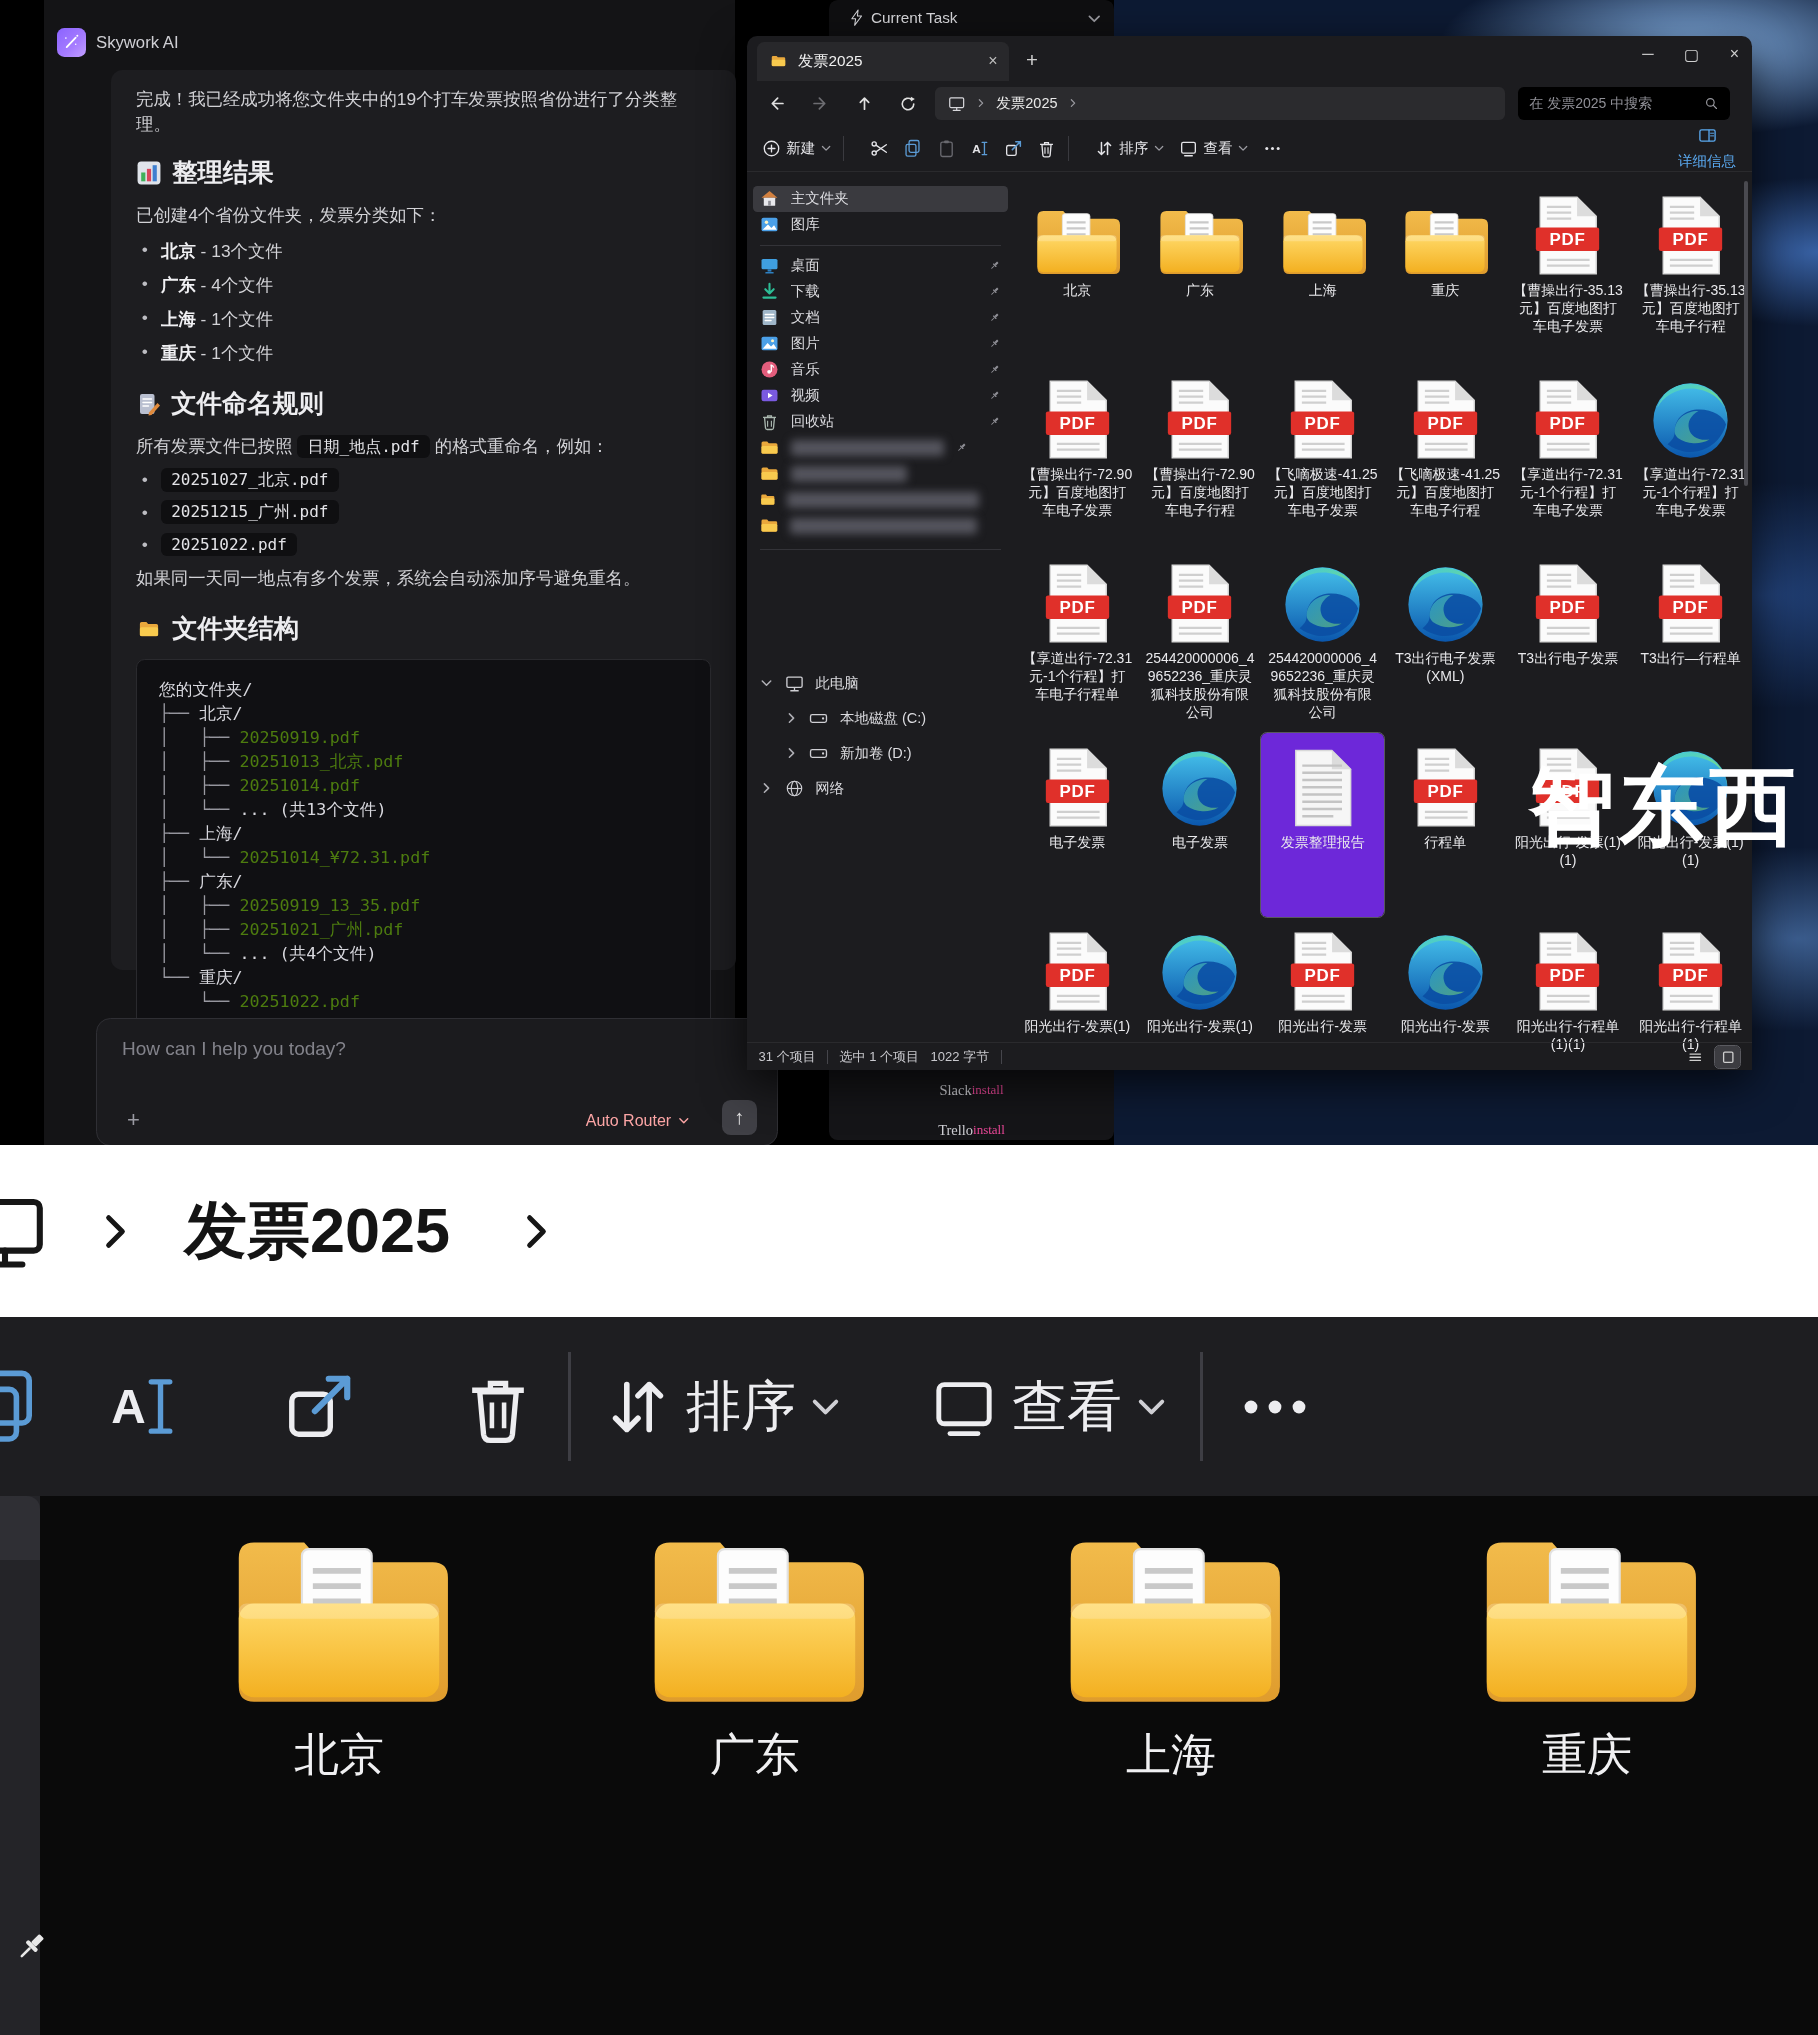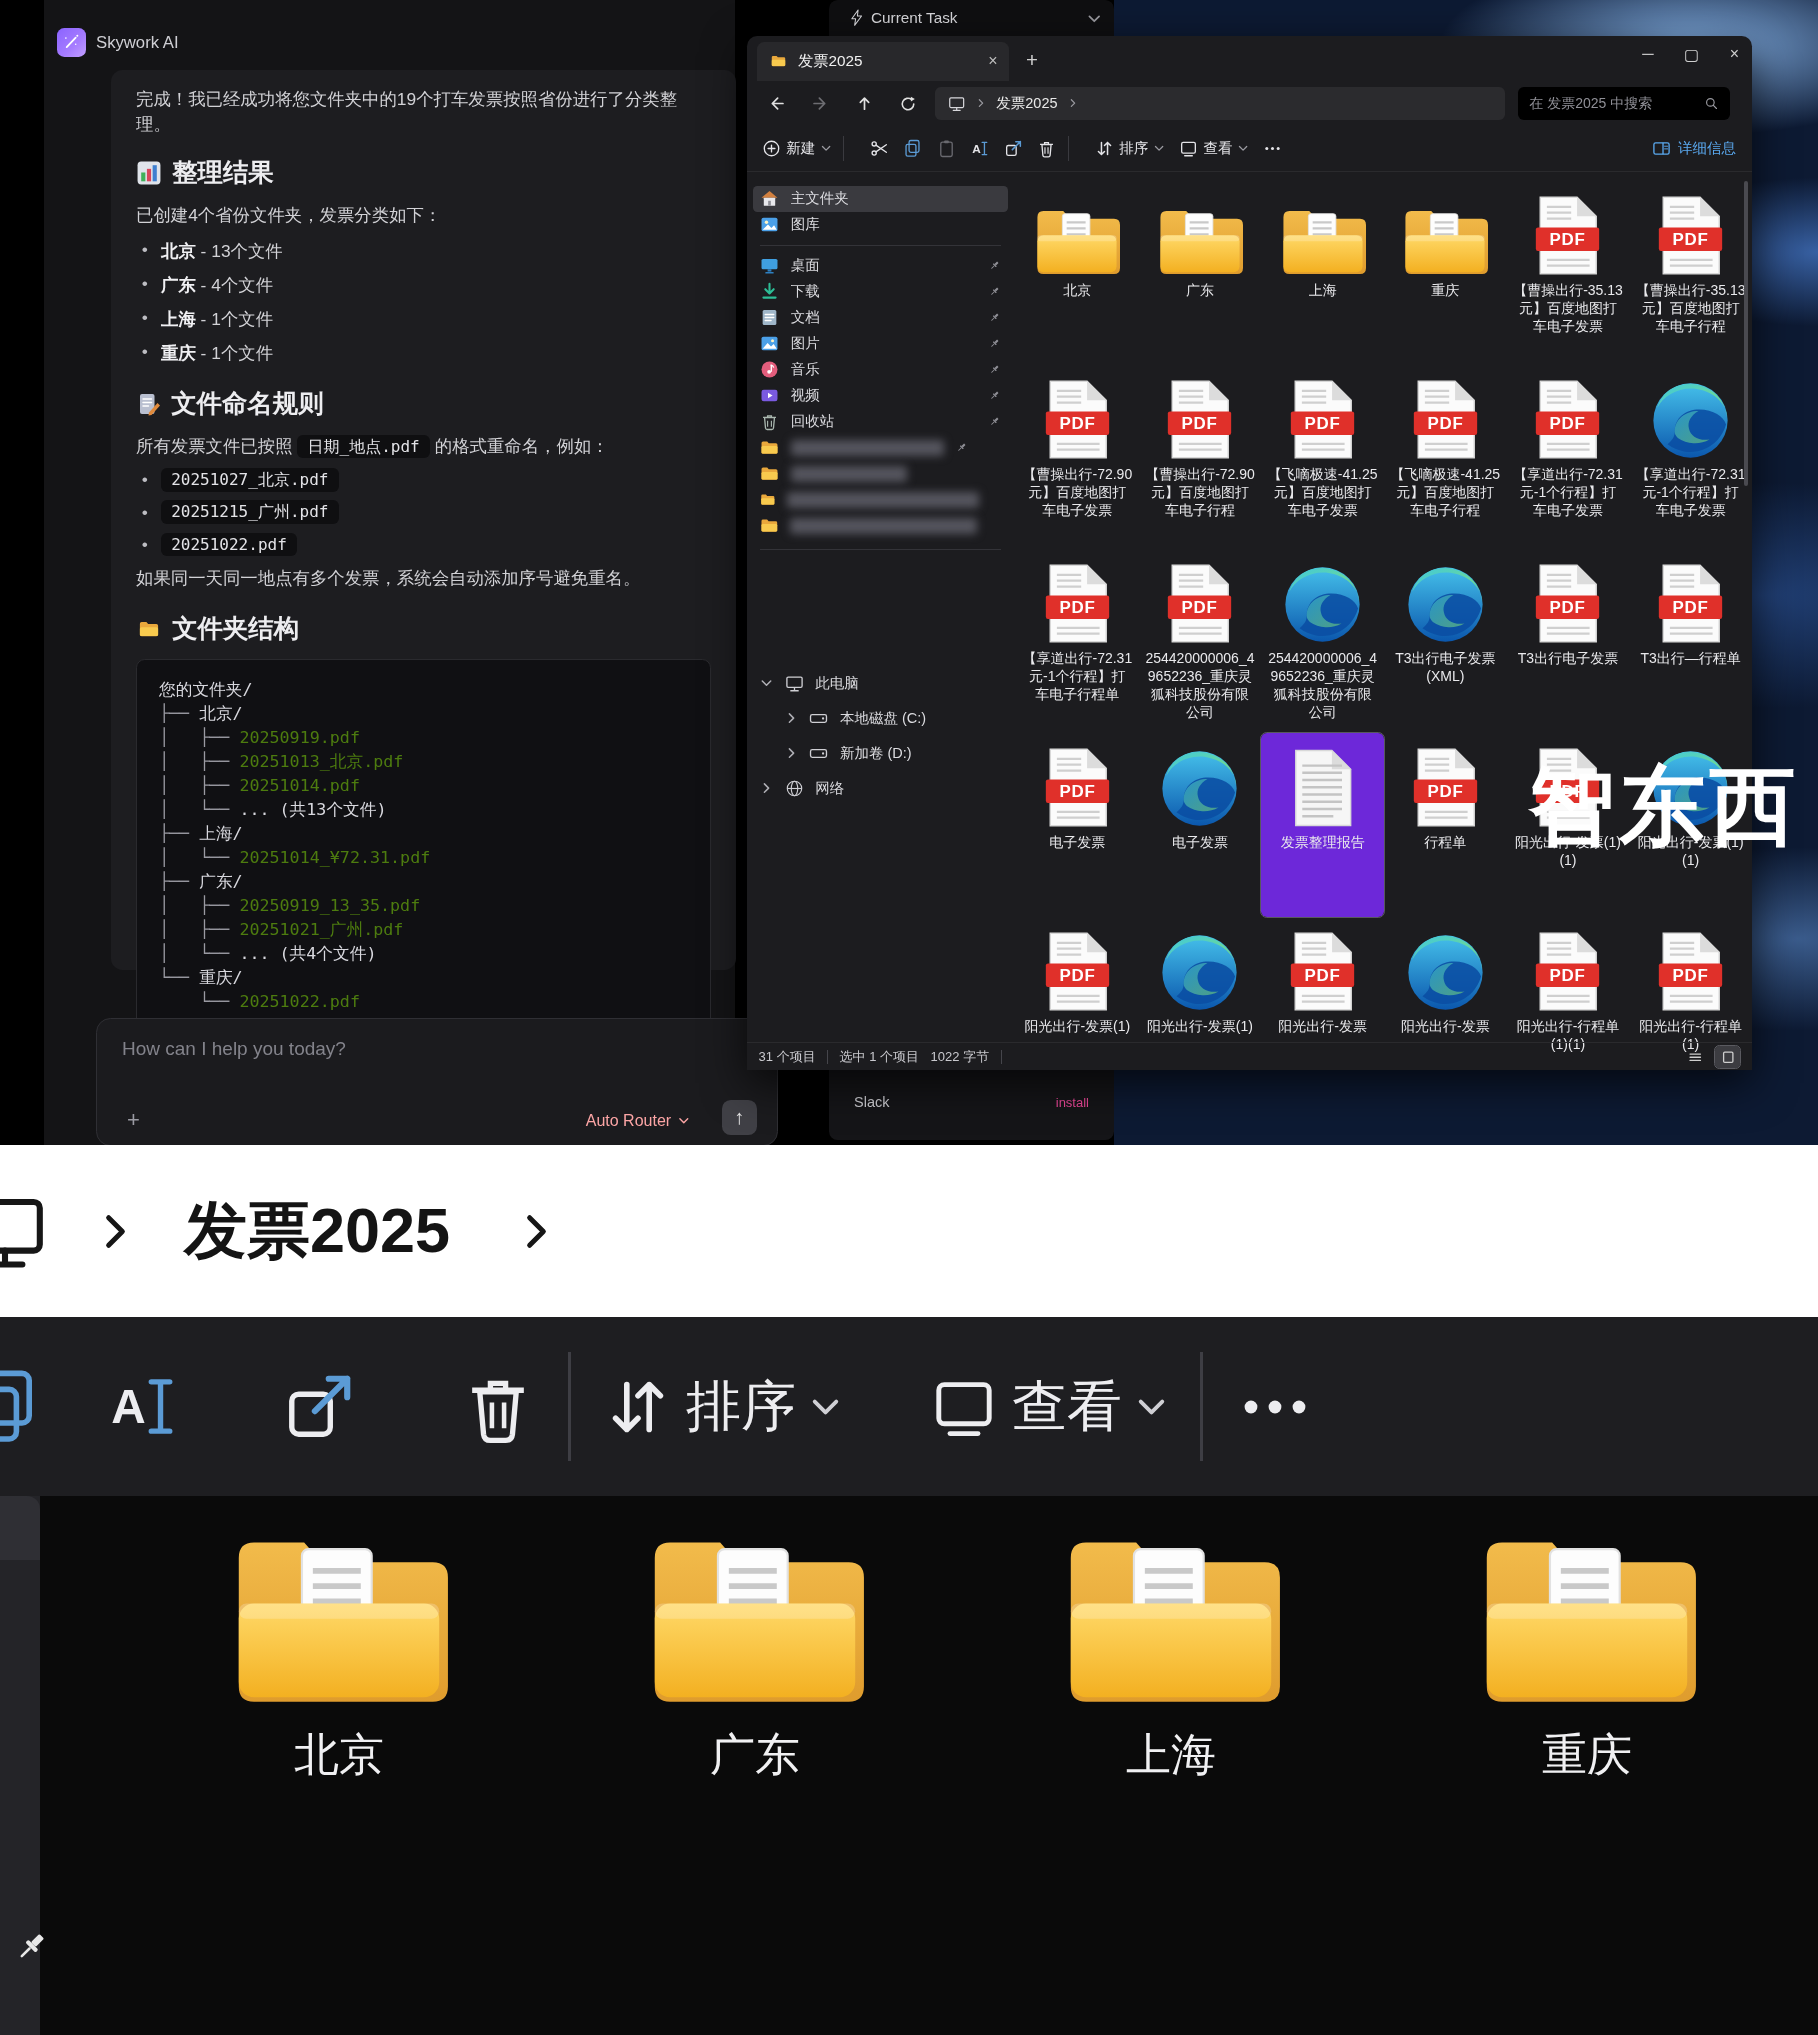--- a/index.html
+++ b/index.html
@@ -37,21 +37,21 @@
   #sk-input{left:52px;top:1018px;width:682px;height:128px;background:#1b1b1e;border:0.7px solid #2f2f34;border-radius:14.5px;box-sizing:border-box;padding-left:27px;}
   #sk-ph{left:25px;top:19px;font-size:19px;color:#83838b;}
   #sk-plus{left:22px;top:86px;width:29px;height:29px;border-radius:50%;color:#9a9aa2;font-size:22px;display:flex;align-items:center;justify-content:center;}
   #sk-router{right:87px;top:93px;font-size:16px;color:#fca5a5;display:flex;gap:7.3px;align-items:center;margin-left:32px;}
   #sk-send{right:20.4px;top:81px;width:35px;height:35px;border-radius:8.7px;background:#404046;display:flex;align-items:center;justify-content:center;color:#e8e8e8;font-size:20.4px;}
 
   
   #task-bar{left:829px;top:0;width:285px;height:36px;background:#0f0f11;border-radius:8.7px 8.7px 0 0;display:flex;align-items:center;}
   #task-bar .lbl{font-size:15.3px;color:#d8d8dc;margin-left:8.7px;}
   #store-panel{left:829px;top:1070px;width:285px;height:70px;background:#151518;border-radius:0 0 8.7px 8.7px;}
-  .store-row{display:flex;justify-content:space-between;align-items:center;height:32px;padding:16px 25px;}
+  .store-row{display:flex;justify-content:center;align-items:center;height:32px;padding:4px 25px;font-family:Liberation Serif, serif;}
   .s-name{font-size:14.5px;color:#cfcfd4;}
   .s-act{font-size:13px;color:#ec4899;}
 
   
   #explorer{left:747px;top:36px;width:1005px;height:1034px;background:#1c1c1f;border-radius:10.2px 10.2px 0 0;
     box-shadow:0 13px 44px rgba(0,0,0,.7);}
   #tabbar{left:0;top:0;width:100%;height:45px;}
   #tab{left:10.2px;top:5.8px;width:252px;height:39px;background:#28282b;border-radius:7.3px 7.3px 0 0;display:flex;align-items:center;padding:0 11.6px;box-sizing:border-box;gap:10.2px;}
   #tab .t-title{font-size:15.3px;color:#f0f0f0;flex:1;}
   #tab .t-close{color:#bdbdbd;font-size:16px;}
@@ -61,21 +61,21 @@
   .nav-ic{width:44px;display:flex;justify-content:center;color:#e0e0e0;}
   .nav-ic.dis{color:#6d6d72;}
   #bc-pill{margin-left:4.4px;width:570px;height:33px;background:#2b2b2e;border-radius:5.8px;display:flex;align-items:center;gap:11.6px;padding:0 13px;box-sizing:border-box;}
   #bc-pill .bc-txt{font-size:14.5px;color:#e8e8e8;}
   #search-pill{margin-left:13px;width:212px;height:33px;background:#000000;border-radius:5.8px;display:flex;align-items:center;justify-content:space-between;padding:0 11.6px;box-sizing:border-box;}
   #search-pill .ph{font-size:14px;color:#8f8f96;}
   #cmdbar{left:0;top:90px;width:100%;height:45px;display:flex;align-items:center;border-bottom:0.7px solid #2a2a2d;}
   .cmd-group{display:flex;align-items:center;gap:5.8px;margin-left:14.5px;color:#e4e4e8;}
   .cmd-sep{width:0.7px;height:25px;background:#3a3a3f;margin:0 11.6px;}
   .cmd-lbl{font-size:14.5px;color:#e4e4e8;}
-  #cmd-details{margin-left:auto;margin-right:16px;display:flex;align-items:center;gap:7.3px;}
+  #cmd-details{margin-left:auto;margin-right:16px;display:flex;align-items:center;gap:7.3px;flex-direction:column;}
   
   #sidebar{left:0;top:138px;width:267px;height:903px;}
   .sb-row{display:flex;align-items:center;height:26px;margin:0 5.8px;padding:0 7.3px;border-radius:4.4px;gap:11.6px;}
   .sb-row.sel{background:#3a3a3f;}
   .sb-row.ind{padding-left:32px;}
   .sb-label{font-size:14.5px;color:#dcdce0;flex:1;white-space:nowrap;overflow:hidden;}
   .sb-blur{height:16px;border-radius:2.9px;background:#55555e;filter:blur(4.4px);}
   .sb-pin{color:#8f8f96;}
   .sb-chev{color:#aeaeb4;width:13px;}
   .sb-div{height:0.7px;background:#333338;margin:7.3px 13px;}

